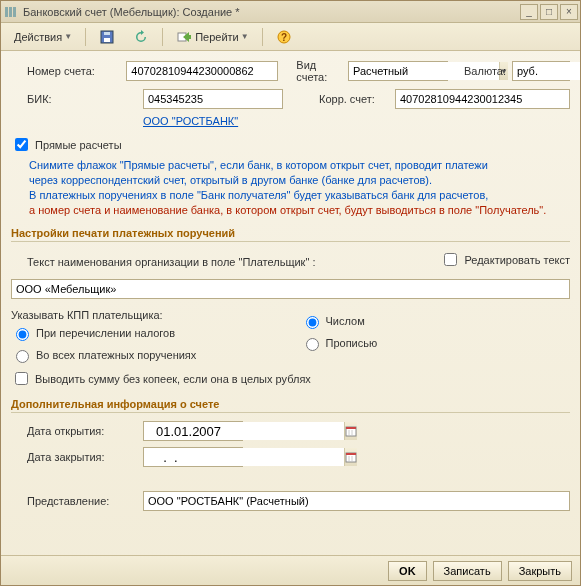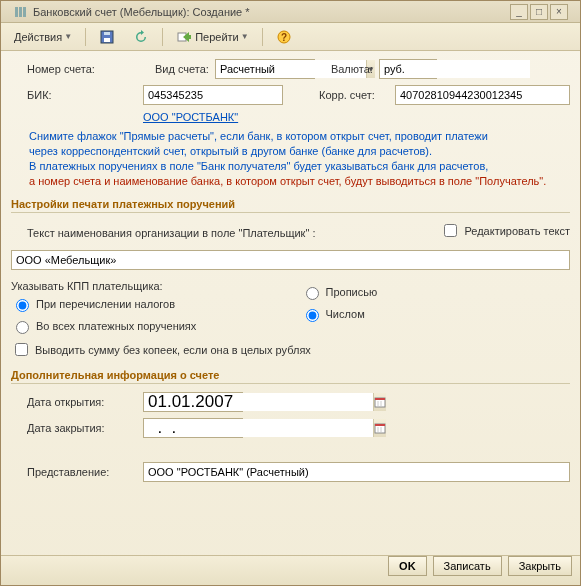--- a/index.html
+++ b/index.html
@@ -20,21 +20,21 @@
     display: flex;
     flex-direction: column;
     background: linear-gradient(#f8f4e8, #f2ecd8);
   }
   .titlebar {
     background: linear-gradient(#e8e0c8, #ded4b8);
     border-bottom: 1px solid #c0b490;
     height: 22px;
     display: flex;
     align-items: center;
-    padding: 0 12px;
+    padding: 0 2px;
   }
   .titlebar .icon { width: 16px; height: 16px; margin-right: 4px; display:flex; align-items:center; justify-content:center; }
   .titlebar .title { flex: 1; font-size: 11px; color: #444; }
   .titlebar .winbtn {
     width: 18px; height: 16px;
     border: 1px solid #b0a480;
     background: #ece4cc;
     margin-left: 2px;
     display: flex; align-items: center; justify-content: center;
     font-size: 10px; color: #555;
@@ -106,31 +106,31 @@
   .note { color: #0050c0; font-size: 11px; line-height: 1.35; margin-left: 18px; margin-bottom: 8px; }
   .note .warn { color: #b02000; }
   .wide { width: 100%; }
   .radio-col { display:flex; flex-direction:column; gap:6px; margin-top:4px; }
   .radio-row { display:flex; align-items:center; gap:4px; }
   .twocol { display:flex; gap:20px; margin-bottom:0; }
   .twocol > div { flex:1; }
   .datefield {
     display:flex; border:1px solid #b8ac88; background:#fff; height:20px; width:100px;
   }
-  .datefield input { border:none; flex:1; height:18px; padding:0 4px; font-family:inherit; font-size:17px; }
+  .datefield input { border:none; flex:1; height:18px; padding:0 12px; font-family:inherit; font-size:13px; }
   .datefield .calbtn {
     width:18px; border-left:1px solid #d0c8a8;
     background: linear-gradient(#f4eed8,#e4dcc0);
     display:flex; align-items:center; justify-content:center; cursor:pointer;
   }
   .footer {
     border-top: 1px solid #c8bc98;
     background: linear-gradient(#f4eed8,#e8e0c4);
     height: 30px;
-    display:flex; justify-content:flex-end;
+    display:flex; align-items:center; justify-content:flex-end;
     padding: 0 8px; gap:6px;
   }
   .footer .fbtn {
     border: 1px solid #b0a480;
     background: linear-gradient(#fdf8e8,#e8e0c4);
     height: 20px;
     padding: 0 10px;
     font-size: 11px;
     cursor: pointer;
     display:flex; align-items:center;
@@ -196,20 +196,21 @@
             <text x="7" y="11" font-size="10" font-weight="bold" fill="#840" text-anchor="middle">?</text>
           </svg>
       </span>
     </div>
   </div>
 
   <div class="content">
     
     <div class="row">
       <span class="lbl w1">Номер счета:</span>
+      <input type="text" style="width: 160px;" value="40702810944230000862">
       <span class="lbl" style="margin-left:12px">Вид счета:</span>
       <div class="combo" style="width:100px">
         <input type="text" value="Расчетный" style="">
         <div class="cbtn">▼</div>
       </div>
       <span class="lbl" style="margin-left:10px">Валюта:</span>
       <div class="combo" style="width:58px">
         <input type="text" value="руб." style="">
 
       </div>
@@ -221,20 +222,24 @@
       <input type="text" style="width: 140px;" value="045345235">
       <span class="lbl" style="margin-left:30px;width:70px">Корр. счет:</span>
       <input type="text" style="flex: 1 1 0%;" value="40702810944230012345">
     </div>
     <div class="row">
       <span class="lbl w1"></span>
       <span class="link">ООО "РОСТБАНК"</span>
     </div>
 
     
+    <div class="cb-row" style="margin-top:8px">
+      <input type="checkbox" checked="" style="">
+      <span>Прямые расчеты</span>
+    </div>
     <div class="note">
       <div>Снимите флажок "Прямые расчеты", если банк, в котором открыт счет, проводит платежи</div>
       <div>через корреспондентский счет, открытый в другом банке (банке для расчетов).</div>
       <div>В платежных поручениях в поле "Банк получателя" будет указываться банк для расчетов,</div>
       <div class="warn">а номер счета и наименование банка, в котором открыт счет, будут выводиться в поле "Получатель".</div>
     </div>
 
     
     <div class="section-title">Настройки печати платежных поручений</div>
     <div class="row">
@@ -256,26 +261,26 @@
           </label>
           <label class="radio-row">
             <input type="radio" name="kpp" style="">
             <span>Во всех платежных поручениях</span>
           </label>
         </div>
       </div>
       <div>
         <div class="radio-col">
           <label class="radio-row">
+            <input type="radio" name="mon" checked="" style="">
+            <span>Числом</span>
+          </label>
+          <label class="radio-row">
             <input type="radio" name="mon" style="">
             <span>Прописью</span>
-          </label>
-          <label class="radio-row">
-            <input type="radio" name="mon" checked="" style="">
-            <span>Числом</span>
           </label>
         </div>
       </div>
     </div>
 
     <div class="cb-row" style="margin-top:6px;margin-bottom:4px">
       <input type="checkbox" style="">
       <span>Выводить сумму без копеек, если она в целых рублях</span>
     </div>
 

